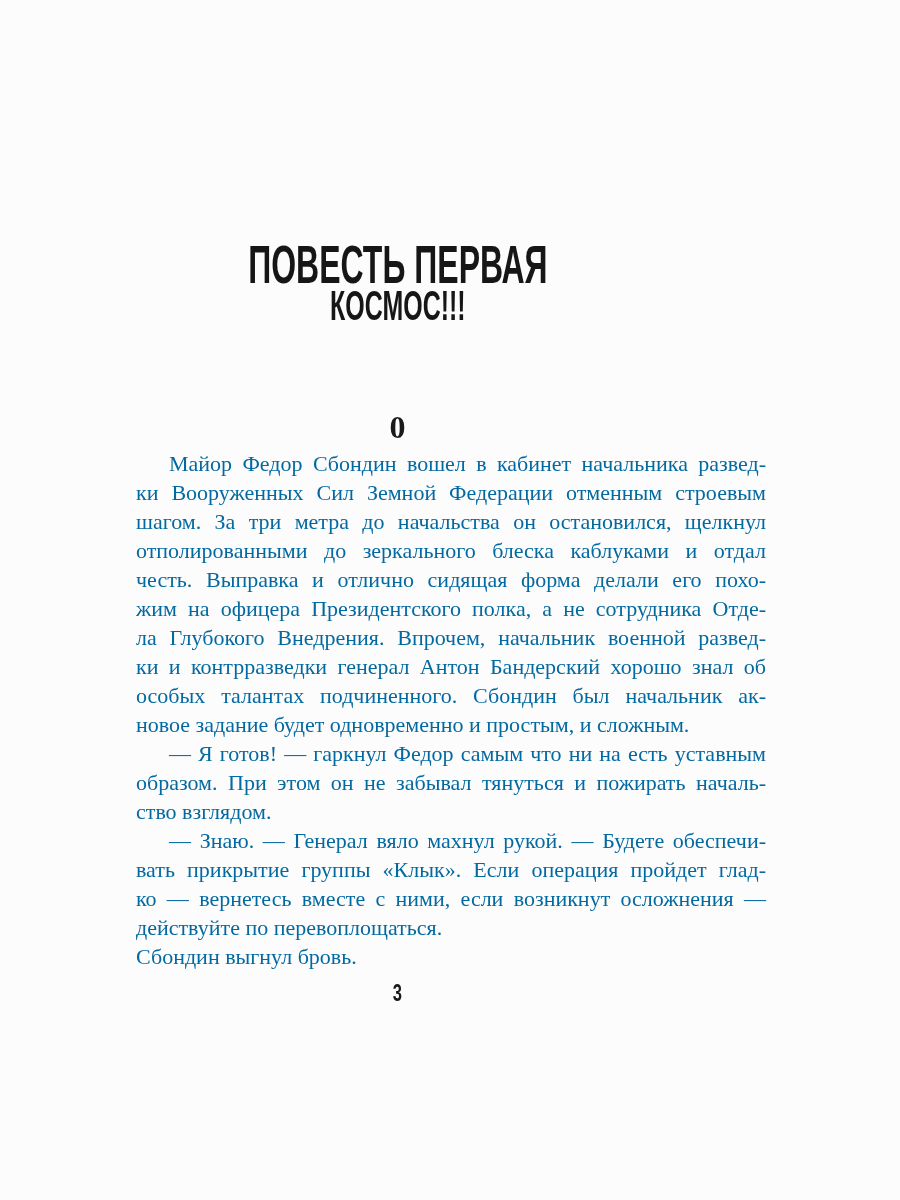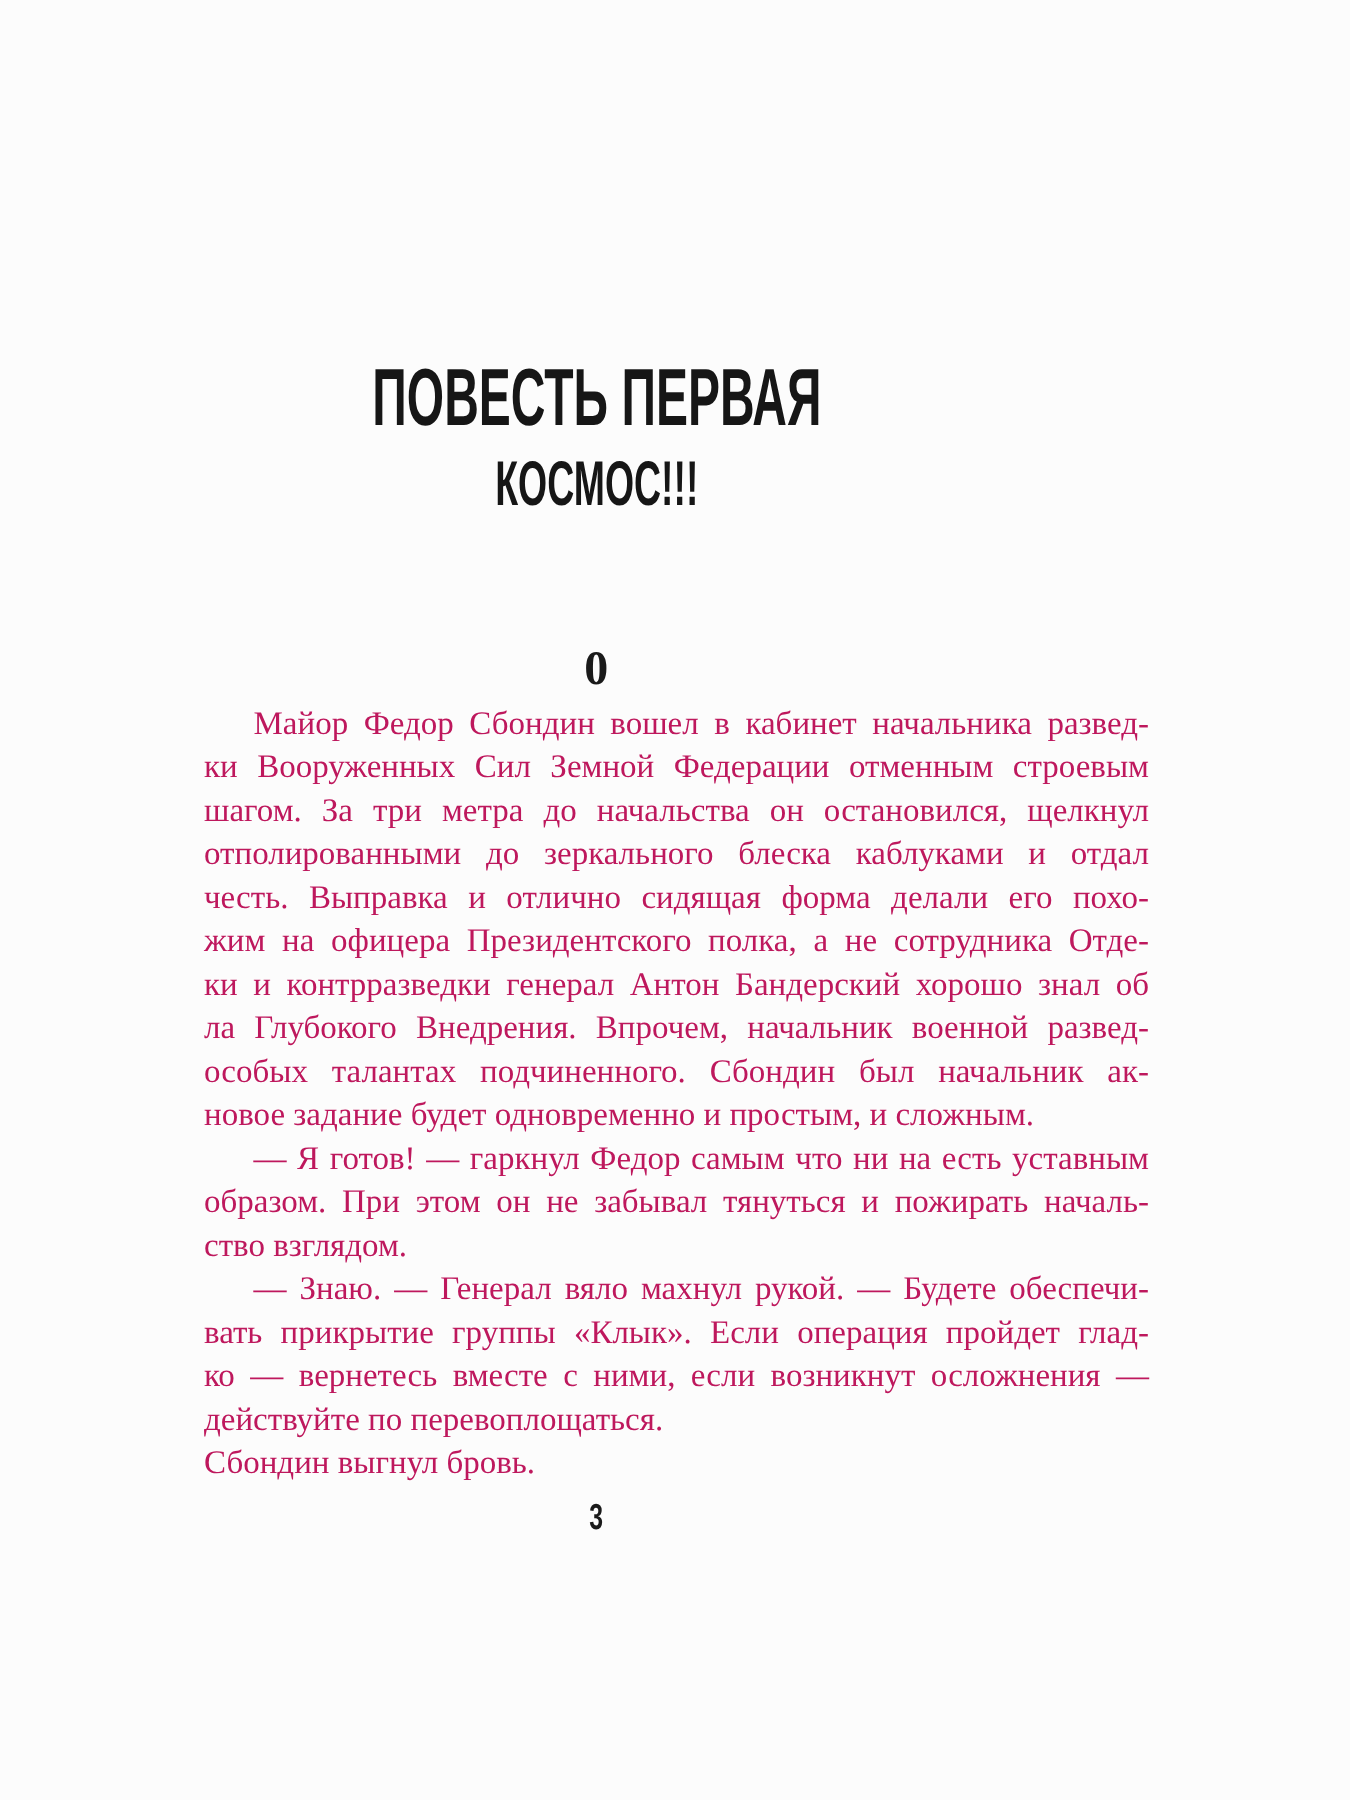--- a/index.html
+++ b/index.html
@@ -28,21 +28,21 @@
     font-family: "Liberation Sans", sans-serif;
     font-weight: 900;
     font-size: 50px;
     transform: scale(0.64, 1.08);
     transform-origin: center center;
     white-space: nowrap;
     color: #161616;
   }
   .part-subtitle {
     text-align: center;
-    margin-top: 18px;
+    margin-top: 0;
     line-height: 38px;
     height: 38px;
   }
   .part-subtitle .condensed {
     display: inline-block;
     font-family: "Liberation Sans", sans-serif;
     font-weight: 900;
     font-size: 39px;
     transform: scale(0.64, 1.08);
     transform-origin: center center;
@@ -57,21 +57,21 @@
     font-size: 32px;
     font-weight: bold;
     color: #1a1a1a;
   }
   .body-text {
     width: 630px;
     margin-left: 136px;
     margin-top: 4px;
     font-size: 22px;
     line-height: 29px;
-    color: #be185d;
+    color: #0369a1;
   }
   .line {
     text-align: justify;
     text-align-last: justify;
   }
   .line.first {
     text-indent: 33px;
   }
   .line.last {
     text-align-last: left;
@@ -107,22 +107,22 @@
 
   <div class="chapter-heading">0</div>
 
   <div class="body-text">
       <div class="line first">Майор Федор Сбондин вошел в кабинет начальника развед-</div>
       <div class="line">ки Вооруженных Сил Земной Федерации отменным строевым</div>
       <div class="line">шагом. За три метра до начальства он остановился, щелкнул</div>
       <div class="line">отполированными до зеркального блеска каблуками и отдал</div>
       <div class="line">честь. Выправка и отлично сидящая форма делали его похо-</div>
       <div class="line">жим на офицера Президентского полка, а не сотрудника Отде-</div>
+      <div class="line">ла Глубокого Внедрения. Впрочем, начальник военной развед-</div>
       <div class="line">ки и контрразведки генерал Антон Бандерский хорошо знал об</div>
-      <div class="line">ла Глубокого Внедрения. Впрочем, начальник военной развед-</div>
       <div class="line">особых талантах подчиненного. Сбондин был начальник ак-</div>
       <div class="line last">новое задание будет одновременно и простым, и сложным.</div>
       <div class="line first">— Я готов! — гаркнул Федор самым что ни на есть уставным</div>
       <div class="line">образом. При этом он не забывал тянуться и пожирать началь-</div>
       <div class="line last">ство взглядом.</div>
       <div class="line first">— Знаю. — Генерал вяло махнул рукой. — Будете обеспечи-</div>
       <div class="line">вать прикрытие группы «Клык». Если операция пройдет глад-</div>
       <div class="line">ко — вернетесь вместе с ними, если возникнут осложнения —</div>
       <div class="line last">действуйте по перевоплощаться.</div>
       <div class="line last">Сбондин выгнул бровь.</div>

